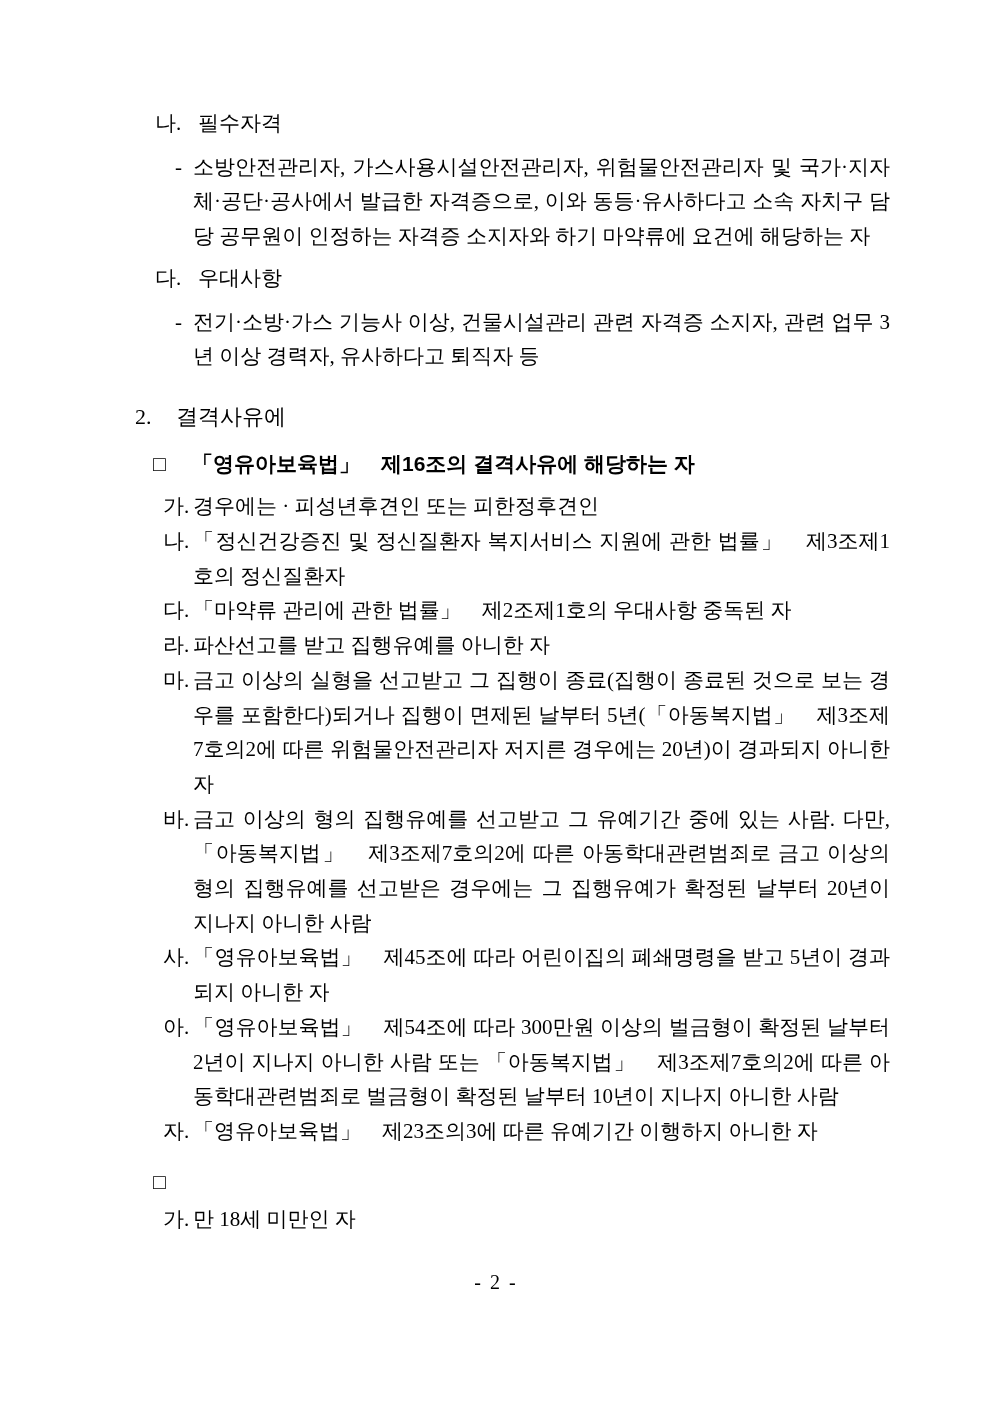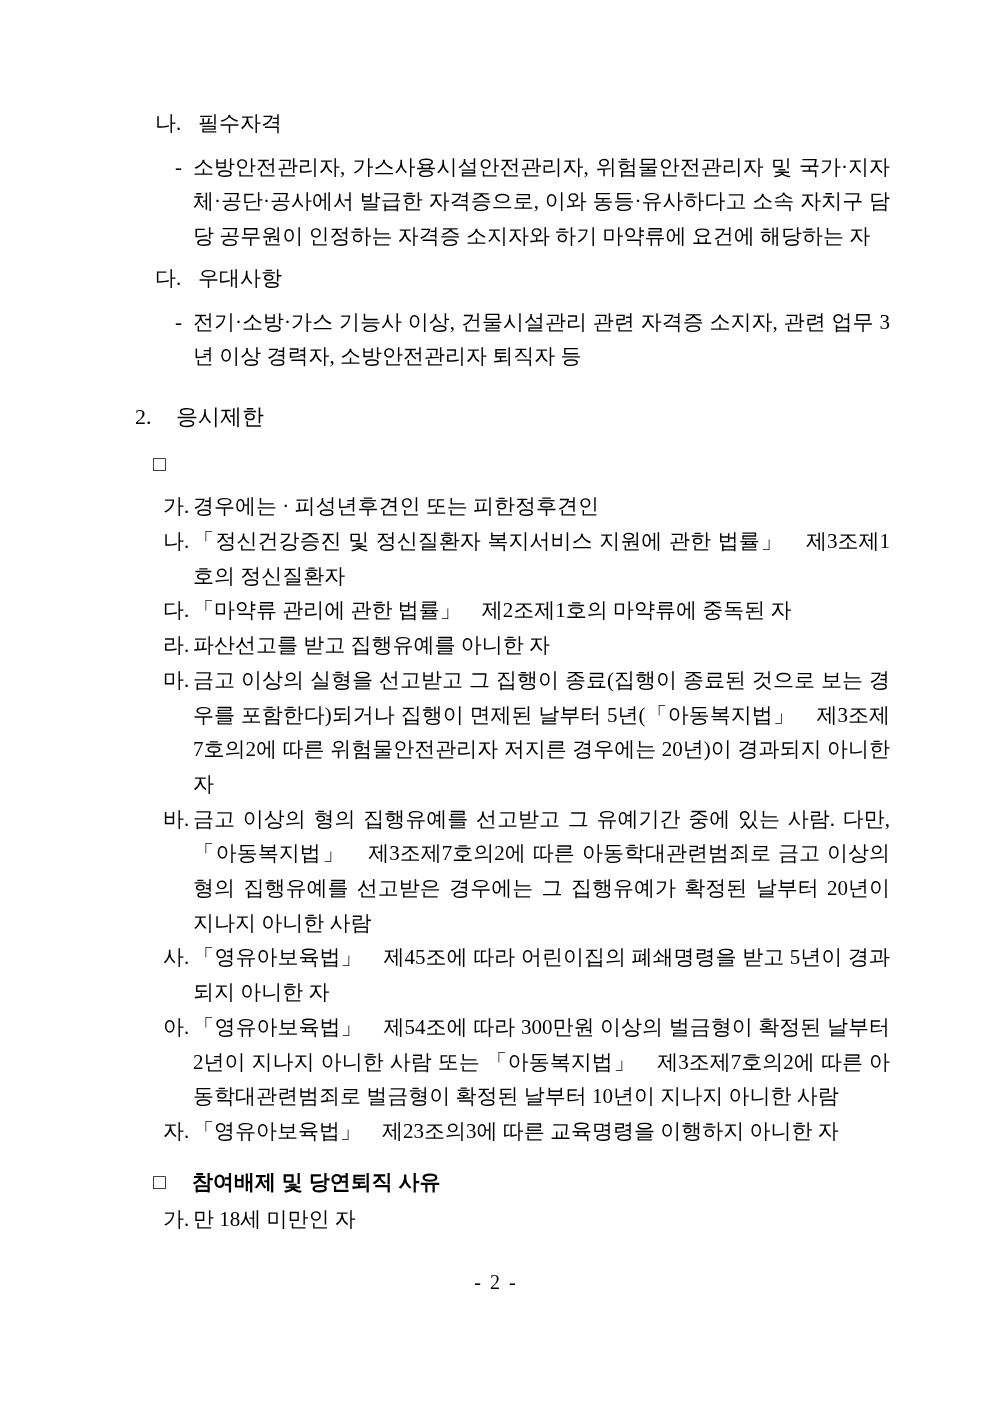--- a/index.html
+++ b/index.html
@@ -70,43 +70,44 @@
     <span class="dash">-</span>
     <div class="body">소방안전관리자, 가스사용시설안전관리자, 위험물안전관리자 및 국가·지자체·공단·공사에서 발급한 자격증으로, 이와 동등·유사하다고 소속 자치구 담당 공무원이 인정하는 자격증 소지자와 하기 마약류에 요건에 해당하는 자</div>
   </div>
 
   <div class="row hitem hitem2">
     <span class="lbl">다.</span>
     <span>우대사항</span>
   </div>
   <div class="row ditem">
     <span class="dash">-</span>
-    <div class="body">전기·소방·가스 기능사 이상, 건물시설관리 관련 자격증 소지자, 관련 업무 3년 이상 경력자, 소방안전관리자 퇴직자 등</div>
+    <div class="body">전기·소방·가스 기능사 이상, 건물시설관리 관련 자격증 소지자, 관련 업무 3년 이상 경력자, 유사하다고 퇴직자 등</div>
   </div>
 
   <div class="row sec">
     <span class="lbl">2.</span>
-    <span>응시제한</span>
+    <span>결격사유에</span>
   </div>
 
   <div class="row boxh boxh1">
     <span class="marker">□</span>
+    <div>「영유아보육법」　제16조의 결격사유에 해당하는 자</div>
   </div>
 
   <div class="row litem list-start">
     <span class="lbl">가.</span>
     <div class="body">경우에는 · 피성년후견인 또는 피한정후견인</div>
   </div>
   <div class="row litem">
     <span class="lbl">나.</span>
     <div class="body">「정신건강증진 및 정신질환자 복지서비스 지원에 관한 법률」　제3조제1호의 정신질환자</div>
   </div>
   <div class="row litem">
     <span class="lbl">다.</span>
-    <div class="body">「마약류 관리에 관한 법률」　제2조제1호의 마약류에 중독된 자</div>
+    <div class="body">「마약류 관리에 관한 법률」　제2조제1호의 우대사항 중독된 자</div>
   </div>
   <div class="row litem">
     <span class="lbl">라.</span>
     <div class="body">파산선고를 받고 집행유예를 아니한 자</div>
   </div>
   <div class="row litem">
     <span class="lbl">마.</span>
     <div class="body">금고 이상의 실형을 선고받고 그 집행이 종료(집행이 종료된 것으로 보는 경우를 포함한다)되거나 집행이 면제된 날부터 5년(「아동복지법」　제3조제7호의2에 따른 위험물안전관리자 저지른 경우에는 20년)이 경과되지 아니한 자</div>
   </div>
   <div class="row litem">
@@ -116,26 +117,25 @@
   <div class="row litem">
     <span class="lbl">사.</span>
     <div class="body">「영유아보육법」　제45조에 따라 어린이집의 폐쇄명령을 받고 5년이 경과되지 아니한 자</div>
   </div>
   <div class="row litem">
     <span class="lbl">아.</span>
     <div class="body">「영유아보육법」　제54조에 따라 300만원 이상의 벌금형이 확정된 날부터 2년이 지나지 아니한 사람 또는 「아동복지법」　제3조제7호의2에 따른 아동학대관련범죄로 벌금형이 확정된 날부터 10년이 지나지 아니한 사람</div>
   </div>
   <div class="row litem">
     <span class="lbl">자.</span>
-    <div class="body">「영유아보육법」　제23조의3에 따른 교육명령을 이행하지 아니한 자</div>
+    <div class="body">「영유아보육법」　제23조의3에 따른 유예기간 이행하지 아니한 자</div>
   </div>
 
   <div class="row boxh boxh2">
     <span class="marker">□</span>
-    <div>참여배제 및 당연퇴직 사유</div>
   </div>
 
   <div class="row litem list2-start">
     <span class="lbl">가.</span>
     <div class="body">만 18세 미만인 자</div>
   </div>
 
   <div class="footer">- 2 -</div>
 
 </div>

